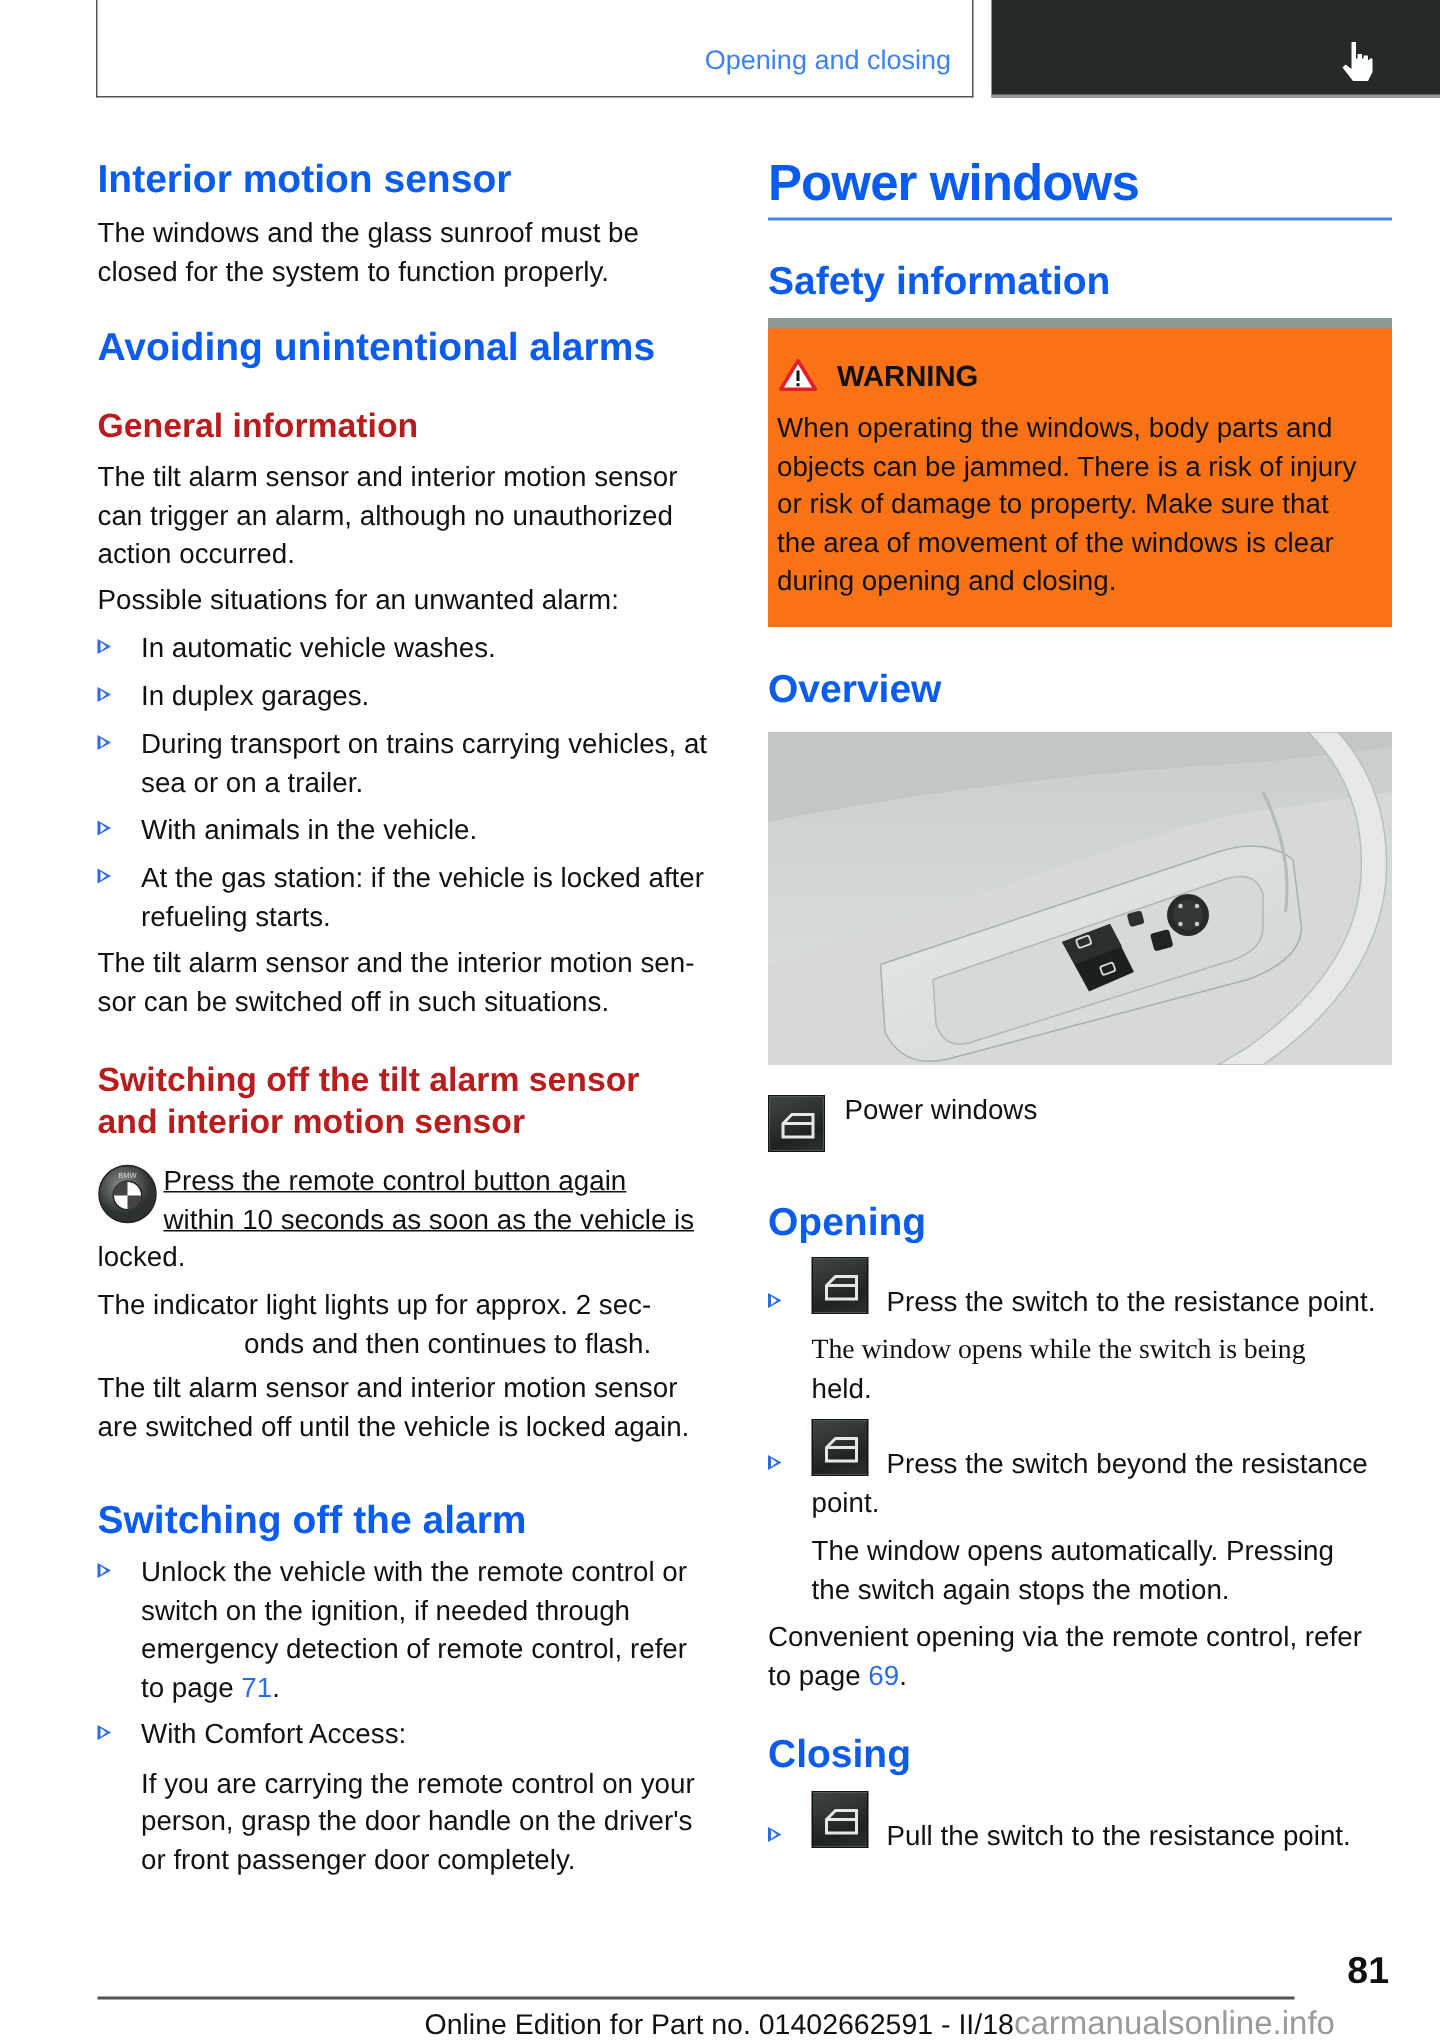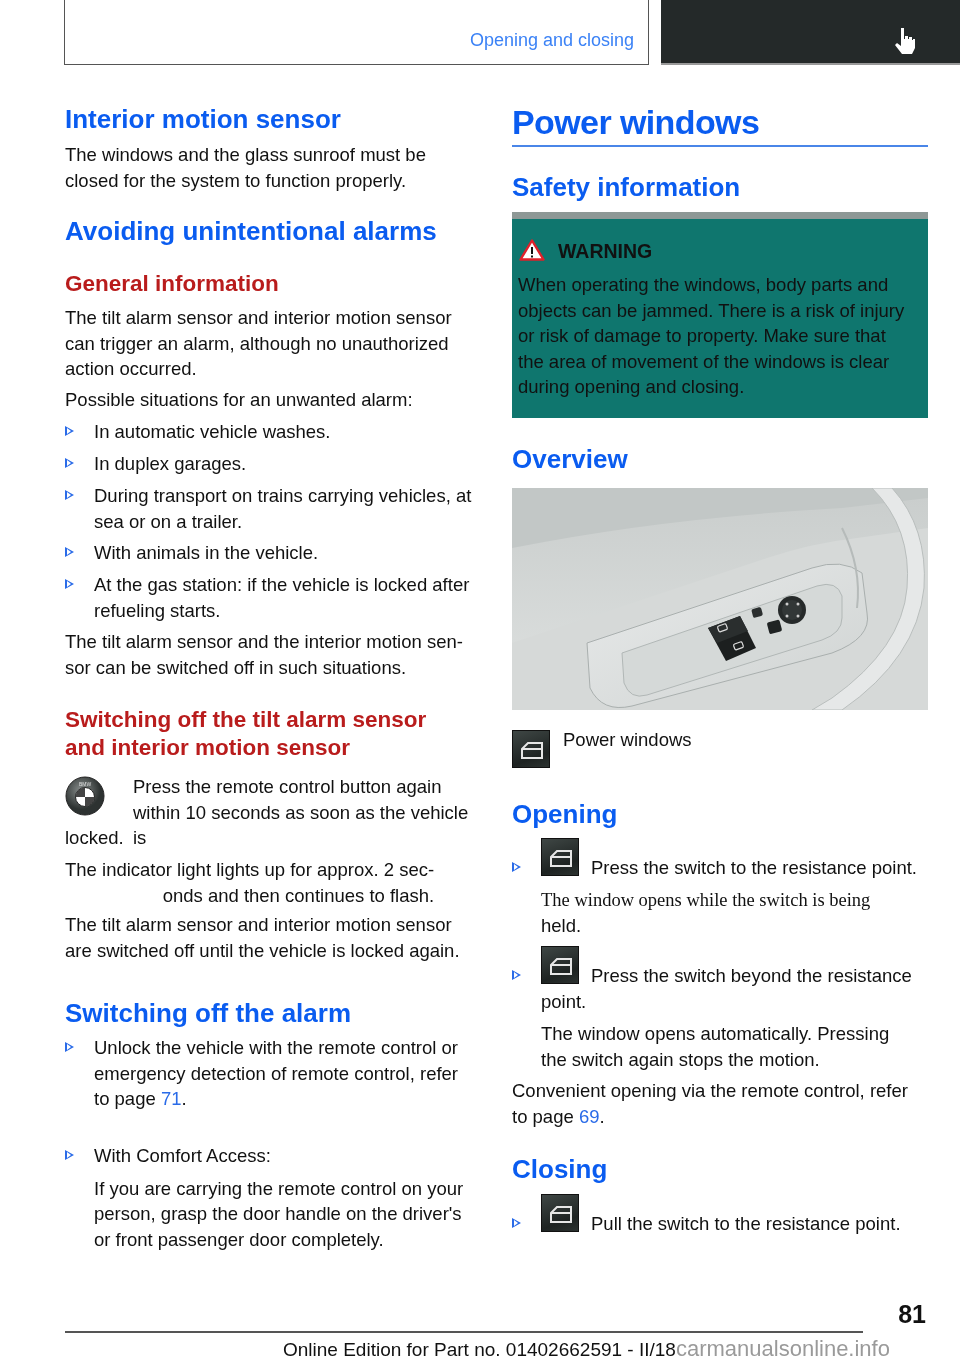--- a/index.html
+++ b/index.html
@@ -34,21 +34,21 @@
   .bullet { position: absolute; left: 0; font-size: 18.5px; line-height: 25.5px; }
   .bullet .tri { position: absolute; left: 0; top: 7px; width: 0; height: 0;
     border-top: 5.5px solid transparent; border-bottom: 5.5px solid transparent;
     border-left: 9px solid #2a6be8; }
   .bullet .tri::after { content: ""; position: absolute; left: -7.5px; top: -3px; width: 0; height: 0;
     border-top: 3px solid transparent; border-bottom: 3px solid transparent; border-left: 4.5px solid #fff; }
   .bullet .txt { margin-left: 29px; display: block; }
 
   .rule-blue { position: absolute; left: 0; width: 416px; height: 2px; background: #4a86e8; }
 
-  .warn-box { position: absolute; left: 0; top: 212px; width: 416px; height: 206px; background: #0f766e; }
+  .warn-box { position: absolute; left: 0; top: 212px; width: 416px; height: 206px; background: #f97316; }
   .warn-box .bar { position: absolute; left: 0; top: 0; width: 416px; height: 7px; background: #8e9896; }
   .warn-title { position: absolute; left: 46px; top: 28px; font-size: 19.5px; font-weight: bold; color: #111; }
   .warn-icon { position: absolute; left: 7px; top: 27px; width: 26px; height: 22px; }
   .warn-text { position: absolute; left: 6px; top: 60px; width: 406px; }
 
   .photo { position: absolute; left: 0; top: 488px; width: 416px; height: 222px; overflow: hidden; background: #d8dbda; }
 
   .pw-icon { display: inline-block; width: 38px; height: 38px; background: linear-gradient(160deg,#3f4745 0%,#1e2322 70%,#2c3230 100%);
     border: 1px solid #111; position: relative; vertical-align: middle; }
   .pw-icon svg { position: absolute; left: 6px; top: 9px; }
@@ -126,38 +126,39 @@
           <stop offset="0" stop-color="#8a8f8e"></stop>
           <stop offset="1" stop-color="#2d3231"></stop>
         </radialGradient>
       </defs>
     <circle cx="20" cy="20" r="19" fill="url(#g1)" stroke="#222" stroke-width="1"></circle>
     <circle cx="20" cy="21" r="9.5" fill="#fff" stroke="#222" stroke-width="1"></circle>
     <path d="M20 11.5 A9.5 9.5 0 0 0 10.5 21 H20 Z" fill="#444"></path>
     <path d="M20 30.5 A9.5 9.5 0 0 0 29.5 21 H20 Z" fill="#444"></path>
     <text x="20" y="9.5" font-size="5" text-anchor="middle" fill="#ddd" font-family="Liberation Sans, sans-serif">BMW</text>
   </svg>
-  <div class="abs body-text" style="top:774px; left:68px;">
+  <div class="abs body-text" style="top:774px; left:44px;text-decoration:underline;">
     <div>Press the remote control button again</div>
     <div>within 10 seconds as soon as the vehicle is</div>
   </div>
   <div class="abs body-text" style="top:825px;">locked.</div>
   <div class="abs body-text" style="top:857px;text-align:right;">
     <div>The indicator light lights up for approx. 2 sec-</div>
     <div>onds and then continues to flash.</div>
   </div>
   <div class="abs body-text" style="top:912px;">
     <div>The tilt alarm sensor and interior motion sensor</div>
     <div>are switched off until the vehicle is locked again.</div>
   </div>
 
   <div class="abs h-blue h2" style="top:998px;">Switching off the alarm</div>
   <div class="bullet" style="top:1035px;">
     <span class="tri"></span>
     <span class="txt">Unlock the vehicle with the remote control or</span>
+    <span class="txt">switch on the ignition, if needed through</span>
     <span class="txt">emergency detection of remote control, refer</span>
     <span class="txt"><span>to page </span><span class="link">71</span><span>.</span></span>
   </div>
   <div class="bullet" style="top:1143px;">
     <span class="tri"></span>
     <span class="txt">With Comfort Access:</span>
     <span class="txt" style="margin-top:7px;">If you are carrying the remote control on your</span>
     <span class="txt">person, grasp the door handle on the driver's</span>
     <span class="txt">or front passenger door completely.</span>
   </div>

